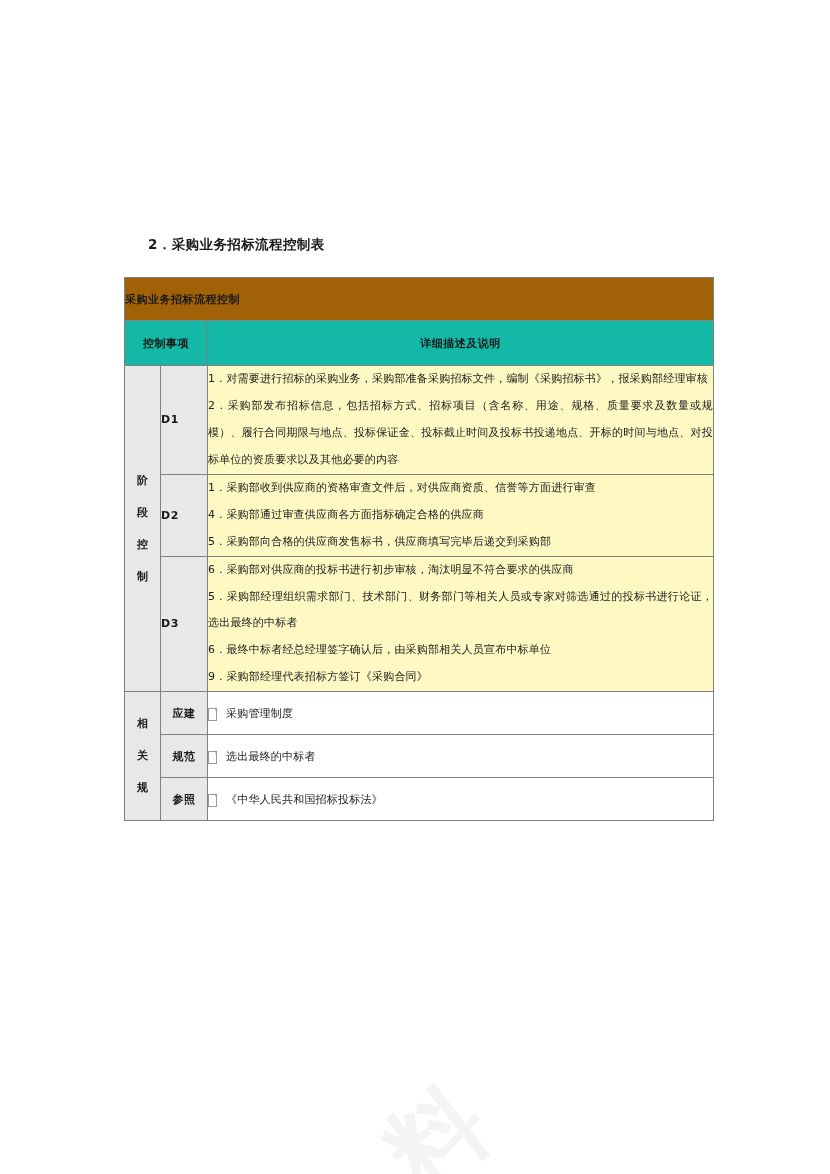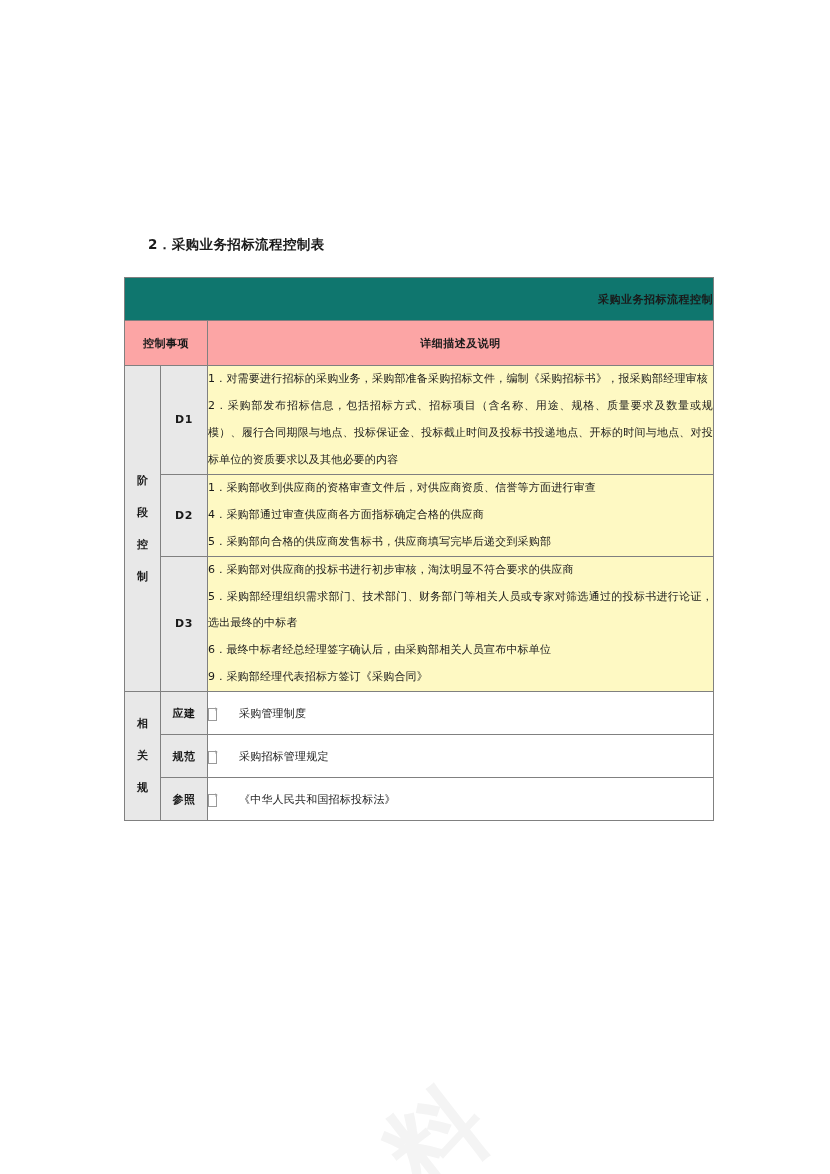--- a/index.html
+++ b/index.html
@@ -74,33 +74,33 @@
   .ctrl-table td {
     border: 1px solid #808080;
     vertical-align: middle;
     font-size: 11px;
     color: #1a1a1a;
     padding: 0;
   }
 
   .cell-title {
     height: 42px;
-    text-align: right;
+    text-align: left;
     font-size: 12.5px;
     font-weight: bold;
-    background: #0f766e;
+    background: #a16207;
     letter-spacing: 0.5px;
   }
 
   .cell-head {
     height: 44px;
     text-align: center;
     font-weight: bold;
     font-size: 12px;
-    background: #fca5a5;
+    background: #14b8a6;
     letter-spacing: 0.5px;
   }
 
   .cell-vert {
     background: #e8e8e8;
     text-align: center;
     font-weight: bold;
     font-size: 11.5px;
     width: 36px;
   }
@@ -109,21 +109,21 @@
     flex-direction: column;
     align-items: center;
     justify-content: center;
     line-height: 2.9;
     height: 100%;
   }
   .vert-stack span { display: block; }
 
   .cell-code {
     background: #e8e8e8;
-    text-align: center;
+    text-align: left;
     font-weight: bold;
     font-size: 11.5px;
     width: 47px;
     letter-spacing: 0.5px;
     margin-left: 20px;
   }
 
   .cell-sub {
     background: #e8e8e8;
     text-align: center;
@@ -149,21 +149,21 @@
   }
 
   .cell-doc {
     background: #ffffff;
     padding: 0 8px 0 14px;
     height: 42px;
   }
   .doc-line {
     display: flex;
     align-items: center;
-    gap: 20px;
+    gap: 7px;
     font-size: 11px;
     color: #1a1a1a;
     letter-spacing: 0.2px;
   }
   .doc-icon {
     display: inline-block;
     width: 11px;
     height: 13px;
     position: relative;
     flex: 0 0 auto;
@@ -264,21 +264,21 @@
             <span>采购管理制度</span>
           </div>
         </td>
       </tr>
 
       <tr>
         <td class="cell-sub">规范</td>
         <td class="cell-doc">
           <div class="doc-line">
             <span class="doc-icon"></span>
-            <span>采购招标管理规定</span>
+            <span>选出最终的中标者</span>
           </div>
         </td>
       </tr>
 
       <tr>
         <td class="cell-sub">参照</td>
         <td class="cell-doc">
           <div class="doc-line">
             <span class="doc-icon"></span>
             <span>《中华人民共和国招标投标法》</span>

